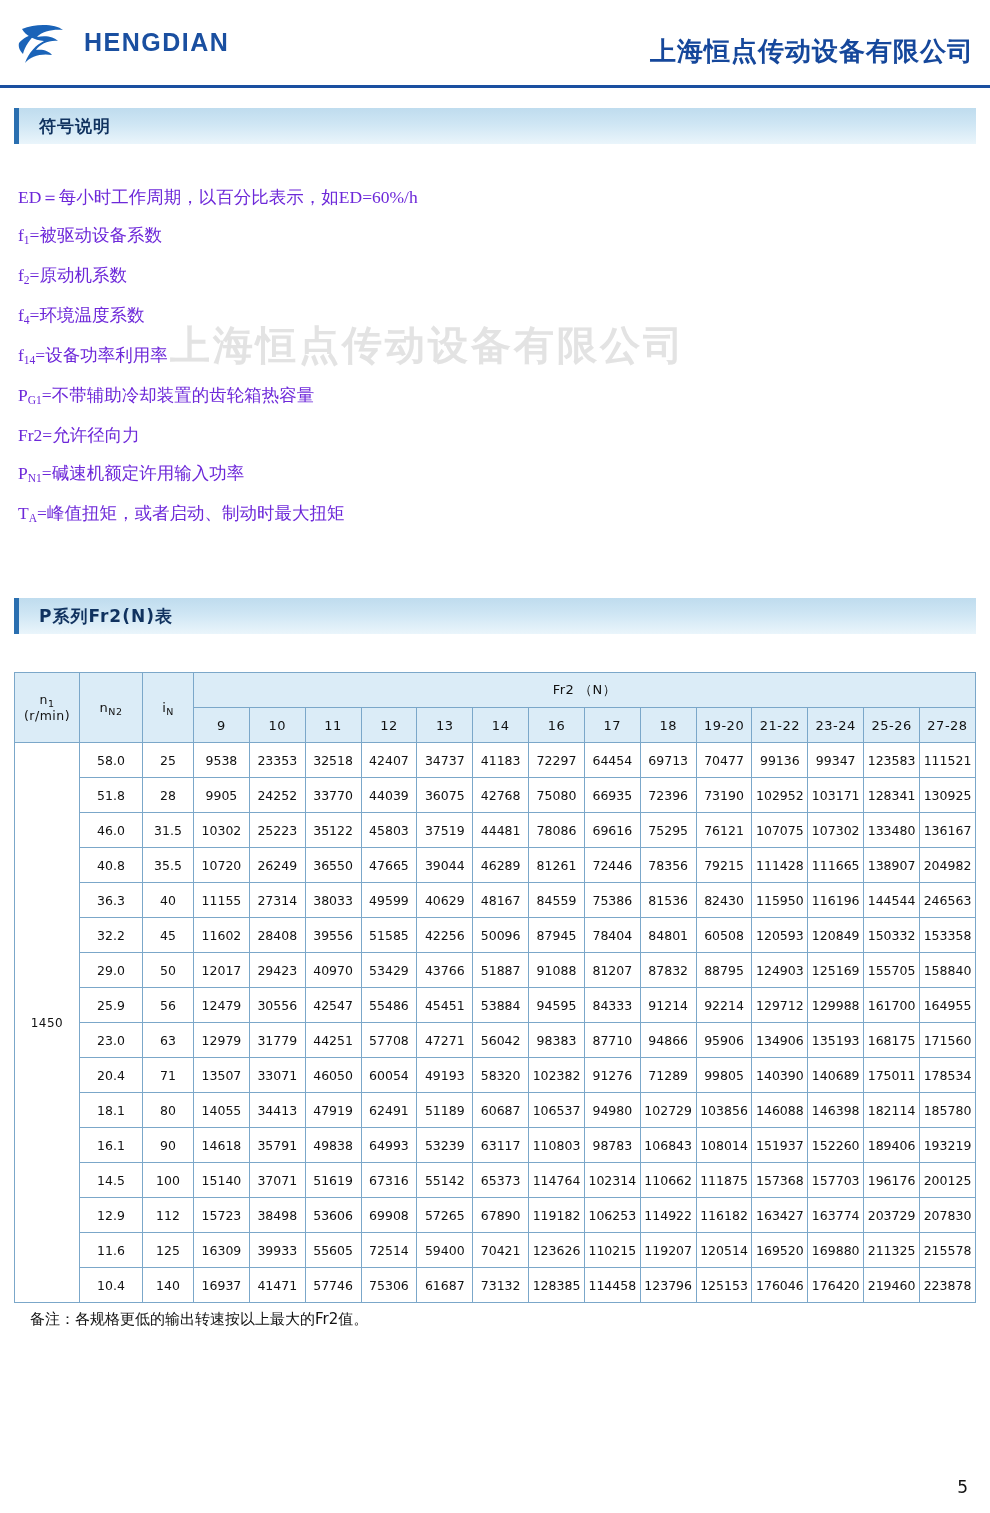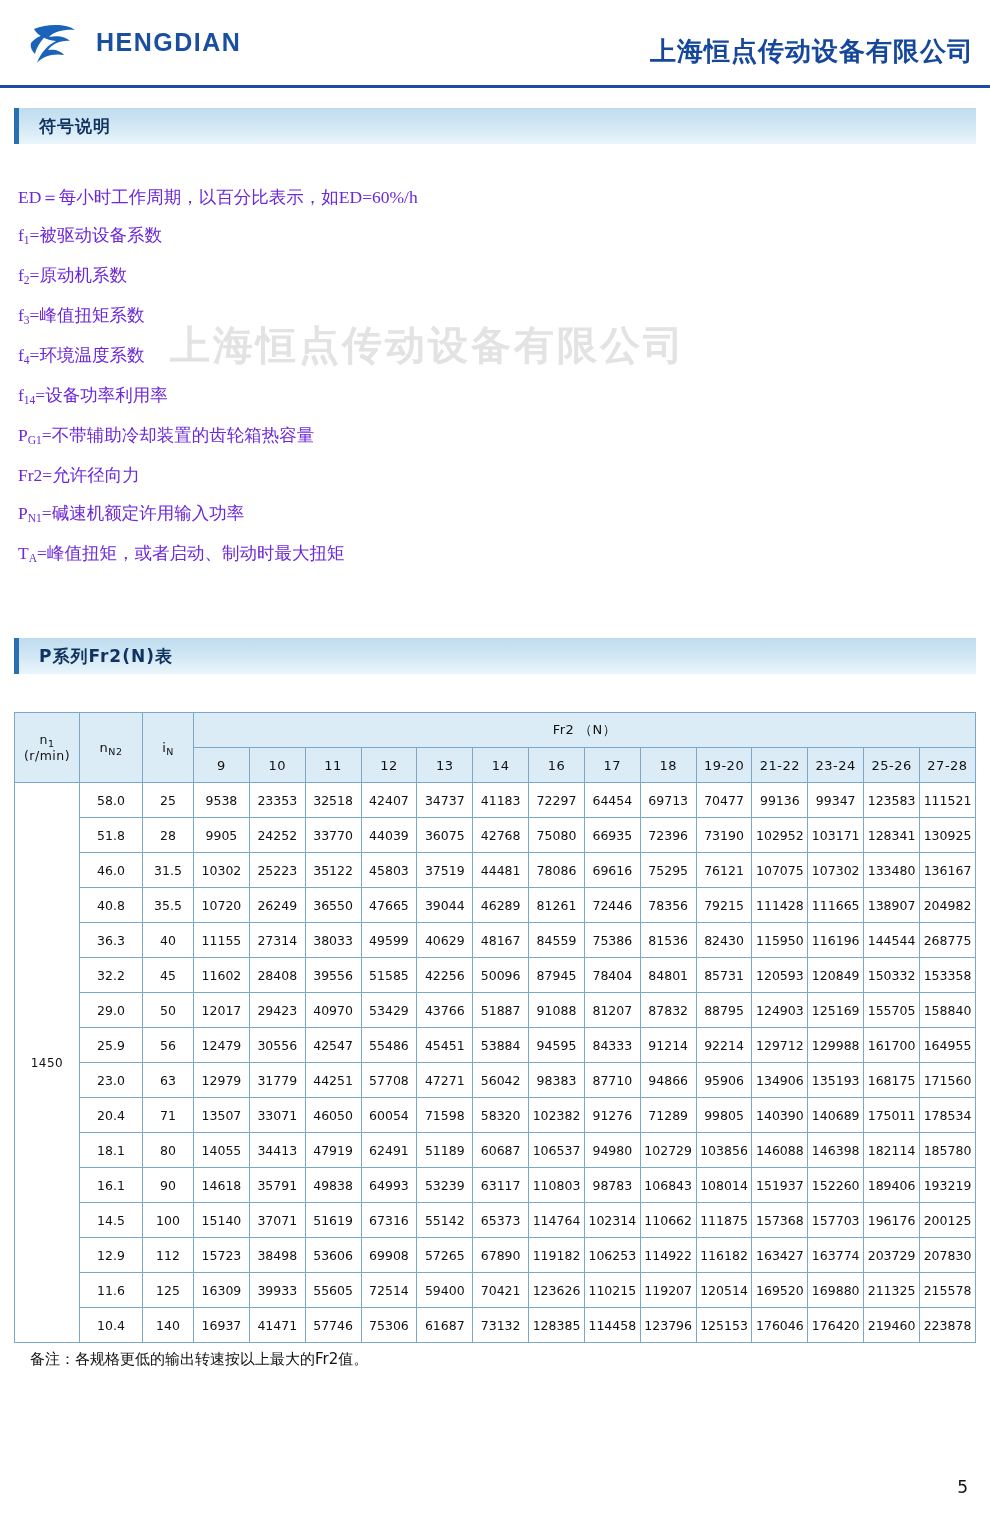--- a/index.html
+++ b/index.html
@@ -16,21 +16,21 @@
     overflow: hidden;
   }
   
   .header {
     position: relative;
     height: 88px;
     border-bottom: 3px solid #1a4fa0;
     display: flex;
     align-items: center;
     box-sizing: border-box;
-    padding: 0 14px 0 28px;
+    padding: 0 14px 0 16px;
   }
   .logo-block {
     display: flex;
     align-items: center;
     gap: 14px;
   }
   .logo-mark {
     width: 54px;
     height: 46px;
     position: relative;
@@ -179,21 +179,20 @@
 <div class="section-bar" id="symbols-bar">
   <span class="t">符号说明</span>
 </div>
 
 <div class="watermark">上海恒点传动设备有限公司</div>
 
 <div class="symbol-list">
   <div class="row"><span>ED</span><span>＝每小时工作周期，以百分比表示，如ED=60%/h</span></div>
   <div class="row"><span>f</span><sub>1</sub><span>=被驱动设备系数</span></div>
   <div class="row"><span>f</span><sub>2</sub><span>=原动机系数</span></div>
-  <div class="row"><span>f</span><sub>3</sub><span>=峰值扭矩系数</span></div>
   <div class="row"><span>f</span><sub>4</sub><span>=环境温度系数</span></div>
   <div class="row"><span>f</span><sub>14</sub><span>=设备功率利用率</span></div>
   <div class="row"><span>P</span><sub>G1</sub><span>=不带辅助冷却装置的齿轮箱热容量</span></div>
   <div class="row"><span>Fr2</span><span>=允许径向力</span></div>
   <div class="row"><span>P</span><sub>N1</sub><span>=碱速机额定许用输入功率</span></div>
   <div class="row"><span>T</span><sub>A</sub><span>=峰值扭矩，或者启动、制动时最大扭矩</span></div>
 </div>
 
 <div class="section-bar" id="fr2-bar">
   <span class="t">P系列Fr2(N)表</span>
@@ -317,35 +316,35 @@
         <td>49599</td>
         <td>40629</td>
         <td>48167</td>
         <td>84559</td>
         <td>75386</td>
         <td>81536</td>
         <td>82430</td>
         <td>115950</td>
         <td>116196</td>
         <td>144544</td>
-        <td>268775</td>
+        <td>246563</td>
       </tr>
       <tr>
         <td>32.2</td>
         <td>45</td>
         <td>11602</td>
         <td>28408</td>
         <td>39556</td>
         <td>51585</td>
         <td>42256</td>
         <td>50096</td>
         <td>87945</td>
         <td>78404</td>
         <td>84801</td>
-        <td>85731</td>
+        <td>60508</td>
         <td>120593</td>
         <td>120849</td>
         <td>150332</td>
         <td>153358</td>
       </tr>
       <tr>
         <td>29.0</td>
         <td>50</td>
         <td>12017</td>
         <td>29423</td>
@@ -398,21 +397,21 @@
         <td>168175</td>
         <td>171560</td>
       </tr>
       <tr>
         <td>20.4</td>
         <td>71</td>
         <td>13507</td>
         <td>33071</td>
         <td>46050</td>
         <td>60054</td>
-        <td>71598</td>
+        <td>49193</td>
         <td>58320</td>
         <td>102382</td>
         <td>91276</td>
         <td>71289</td>
         <td>99805</td>
         <td>140390</td>
         <td>140689</td>
         <td>175011</td>
         <td>178534</td>
       </tr>

